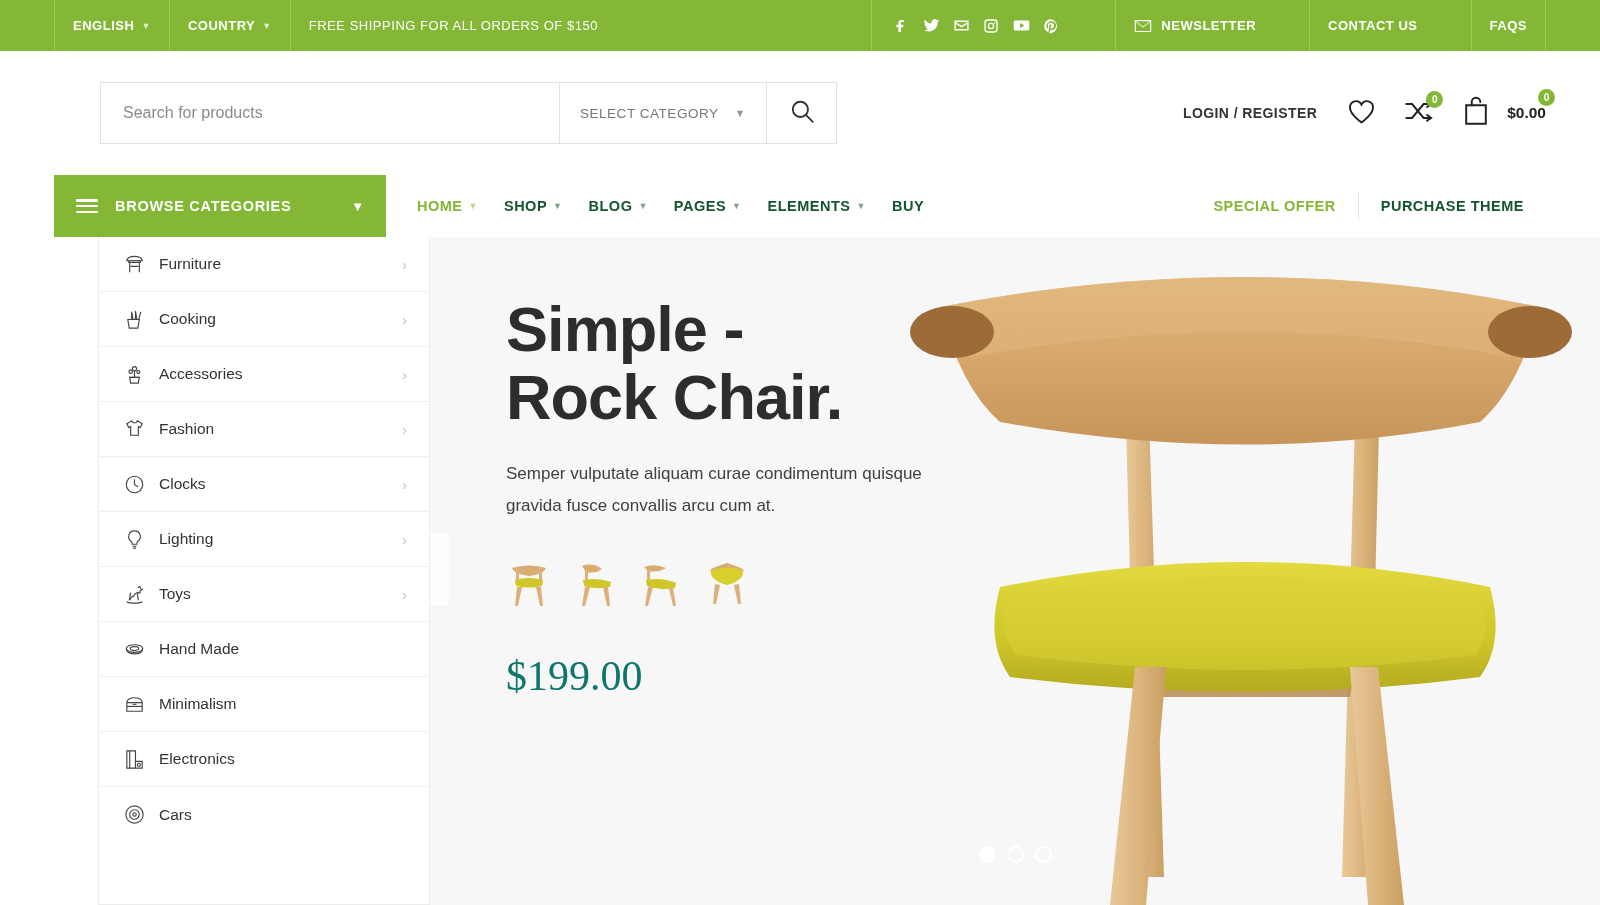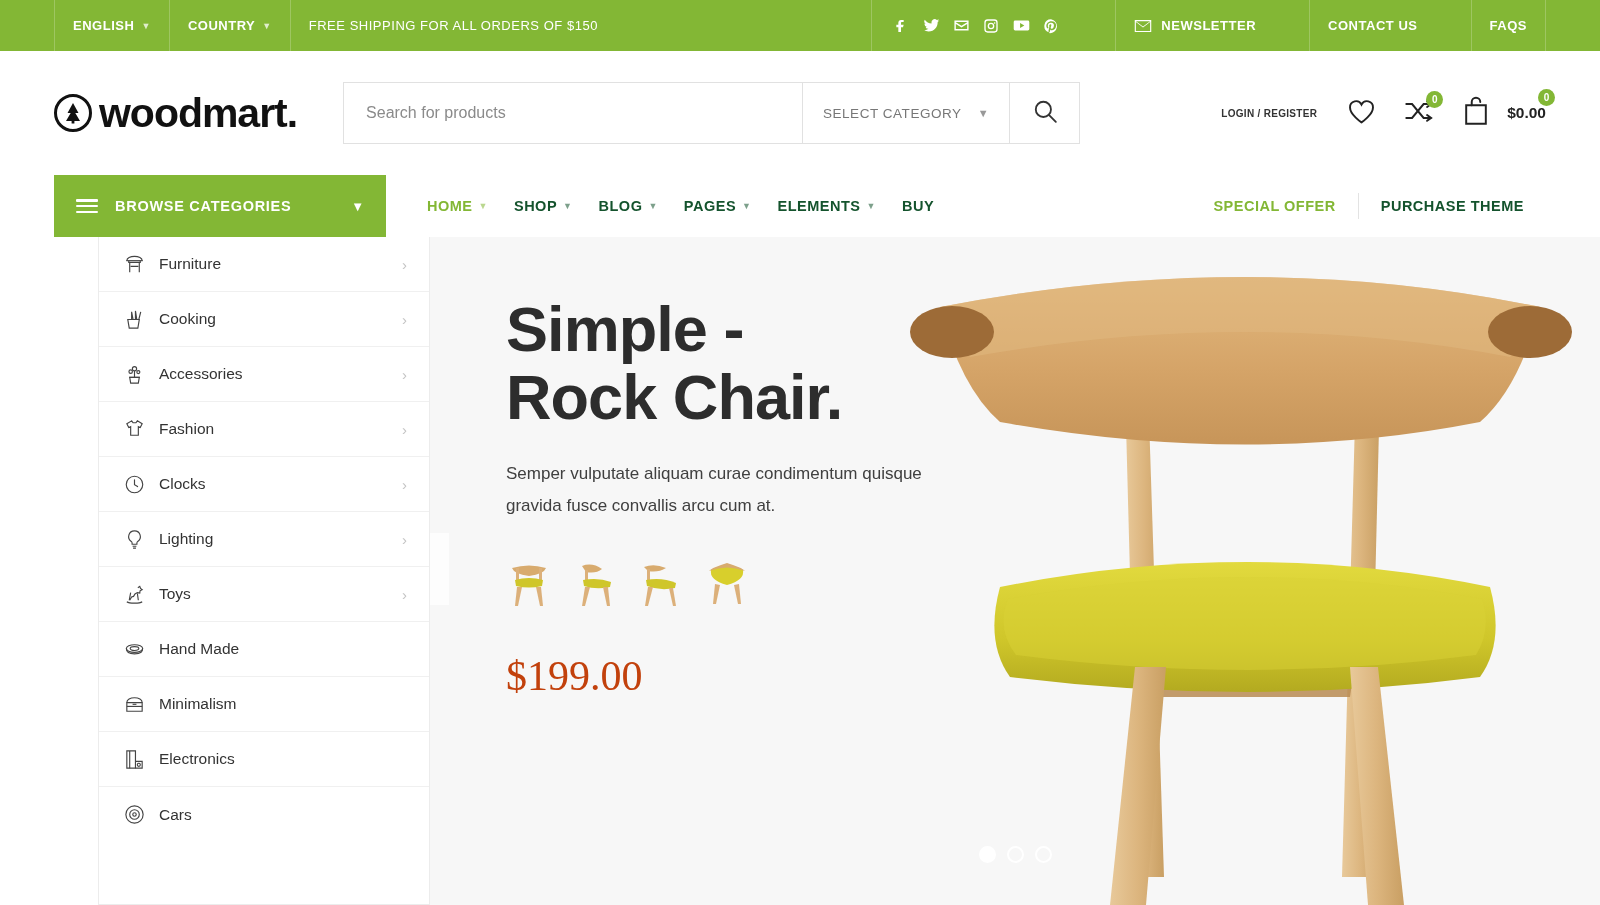--- a/index.html
+++ b/index.html
@@ -71,21 +71,21 @@
     letter-spacing:.04em; cursor:pointer; white-space:nowrap;
   }
   .search-cat .caret{ margin-left:16px; font-size:11px; color:#999;}
   .search-btn{
     width:70px; display:flex;align-items:center;justify-content:center;
     border-left:1px solid #e1e1e1; background:#fff; cursor:pointer;
   }
 
   .hdr-right{ margin-left:auto; display:flex; align-items:center; }
   .login-link{
-    font-size:10px; font-weight:700; letter-spacing:.03em; color:#333;
+    font-size:14px; font-weight:700; letter-spacing:.03em; color:#333;
     cursor:pointer; text-transform:uppercase; margin-right:30px;
   }
   .icon-btn{ position:relative; cursor:pointer; margin-right:28px; display:flex; align-items:center;}
   .icon-btn:last-child{ margin-right:0; }
   .badge{
     position:absolute; top:-7px; right:-9px; background:#83b735; color:#fff;
     font-size:10px; font-weight:700; width:17px;height:17px;border-radius:50%;
     display:flex;align-items:center;justify-content:center;
   }
   .cart-total{ font-size:15.5px; font-weight:700; color:#222; margin-left:17px; }
@@ -94,21 +94,21 @@
   .navrow{ display:flex; align-items:stretch; height:62px; padding-left:54px; background:#fff; }
   .browse{
     width:332px; background:#83b735; color:#fff; display:flex; align-items:center;
     padding:0 22px; cursor:pointer;
   }
   .burger{ display:flex;flex-direction:column;justify-content:space-between;width:22px;height:14px;margin-right:17px;}
   .burger i{ display:block;height:2.5px;background:#fff;border-radius:1px;}
   .browse-label{ font-size:14.5px; font-weight:700; letter-spacing:.05em; text-transform:uppercase; }
   .browse-caret{ margin-left:auto; font-size:13px; }
 
-  .mainnav{ display:flex; align-items:center; padding-left:28px; flex:1; }
+  .mainnav{ display:flex; align-items:center; padding-left:18px; flex:1; }
   .nav-item{
     display:flex;align-items:center; padding:0 13px; font-size:14.5px; font-weight:700;
     letter-spacing:.035em; color:#14532d; cursor:pointer; text-transform:uppercase;
   }
   .nav-item.active{ color:#83b735; }
   .nav-item .caret{ margin-left:6px; font-size:9px; opacity:.55; }
   .nav-right{ margin-left:auto; display:flex; align-items:center; padding-right:54px;}
   .nav-right .nav-item{ padding:0 22px; }
   .nav-sep{ width:1px; height:26px; background:#e3e3e3; }
 
@@ -135,21 +135,21 @@
   .hero-title{
     font-size:63px; line-height:1.08; font-weight:700; color:#2d2d2d;
     letter-spacing:-.015em;
   }
   .hero-sub{
     margin-top:27px; font-size:17px; line-height:1.9; color:#404040;
   }
   .thumbs{ display:flex; gap:20px; margin-top:35px; }
   .thumb{ width:46px; height:50px; cursor:pointer; }
   .hero-price{
-    margin-top:44px; font-size:42px; font-weight:400; color:#c2410c;
+    margin-top:44px; font-size:42px; font-weight:400; color:#0f766e;
     font-family:"Liberation Serif", serif;
   }
   .hero-img{
     position:absolute; right:0; top:0; width:720px; height:100%;
   }
   .dots{
     position:absolute; left:0; right:0; bottom:42px; display:flex;
     justify-content:center; gap:11px; z-index:4;
   }
   .dot{ width:17px;height:17px;border-radius:50%; border:2px solid #fff; cursor:pointer; }
@@ -221,28 +221,20 @@
     <div class="tb-item">
       <span>CONTACT US</span>
     </div>
     <div class="tb-item" style="border-right:1px solid rgba(255,255,255,.22); margin-right:54px;">
       <span>FAQS</span>
     </div>
   </div>
 </div>
 
 <div class="header">
-  <div class="logo">
-    <span class="logo-mark">
-      <svg width="20" height="22" viewBox="0 0 20 22">
-          <path d="M10 1L4.5 11h3.2L3 19h5.6v2.5h2.8V19H17l-4.7-8h3.2L10 1z" fill="#111"></path>
-        </svg>
-    </span>
-    <span class="logo-text">woodmart.</span>
-  </div>
 
   <div class="searchwrap">
     <input class="search-input" type="text" placeholder="Search for products" style="">
     <div class="search-cat">
       <span>SELECT CATEGORY</span>
       <span class="caret">▼</span>
     </div>
     <div class="search-btn">
       <span>
         <svg width="26" height="26" viewBox="0 0 24 24" fill="none" stroke="#333" stroke-width="1.7">

